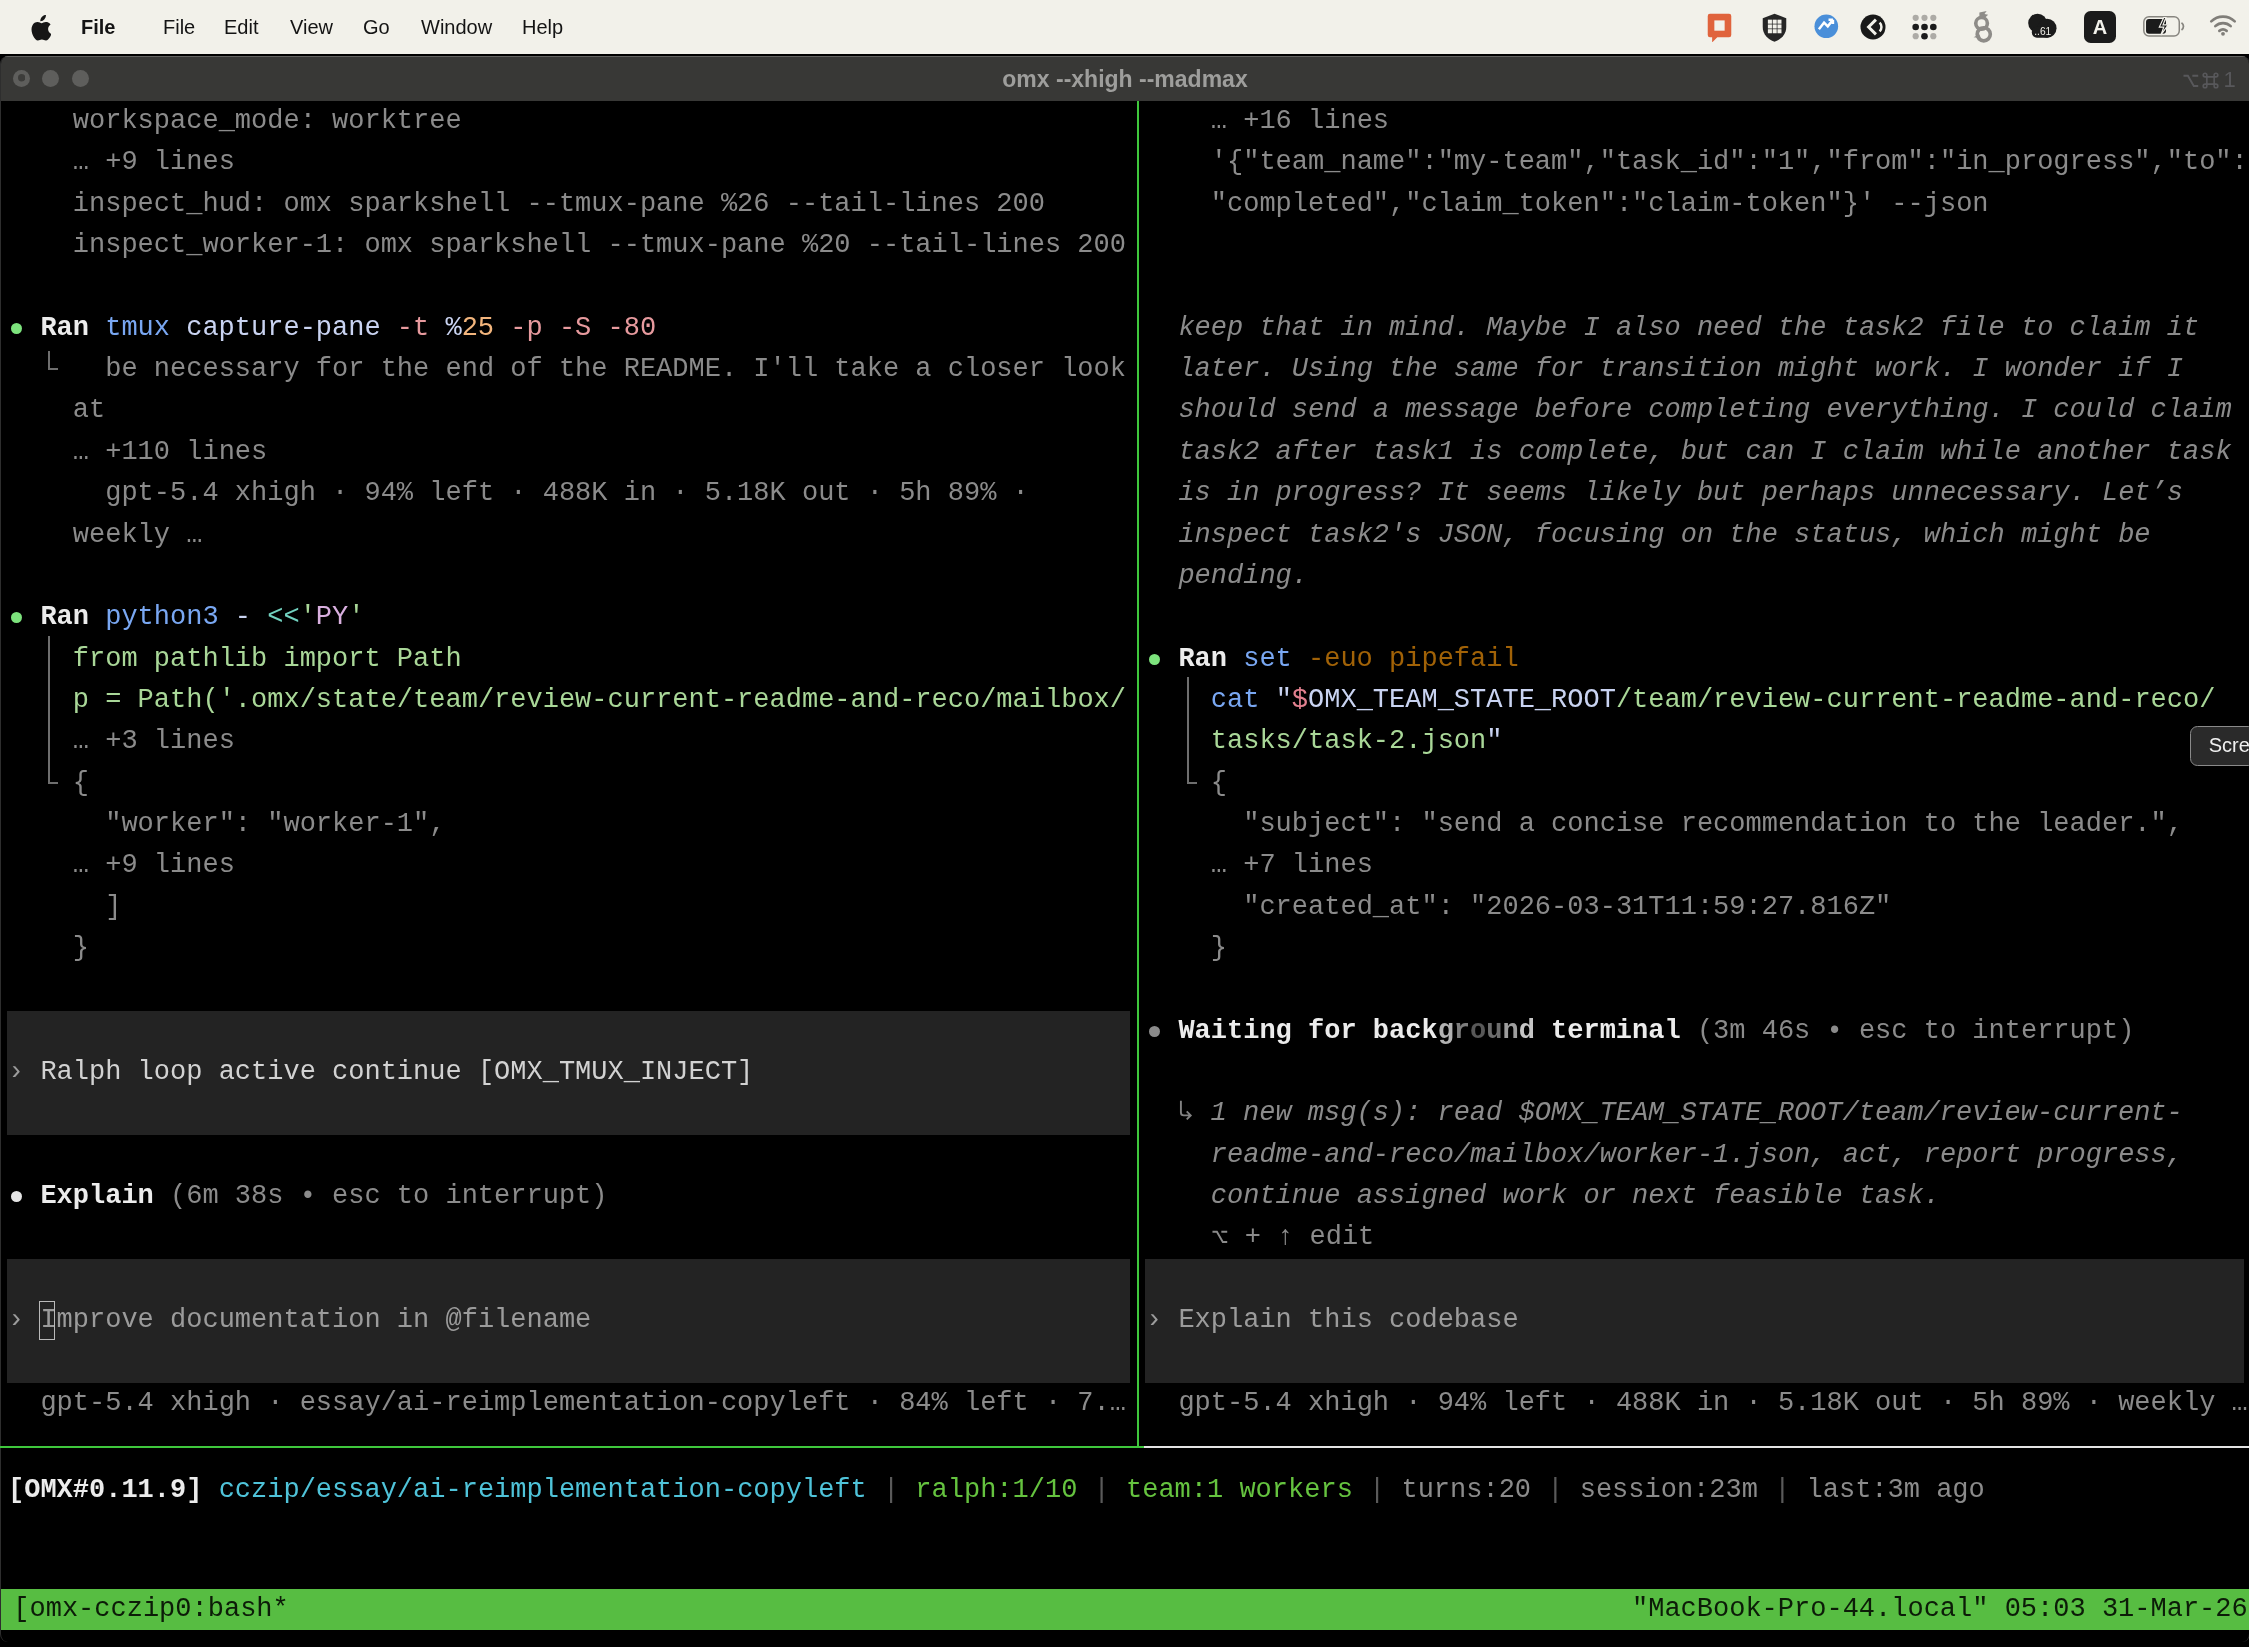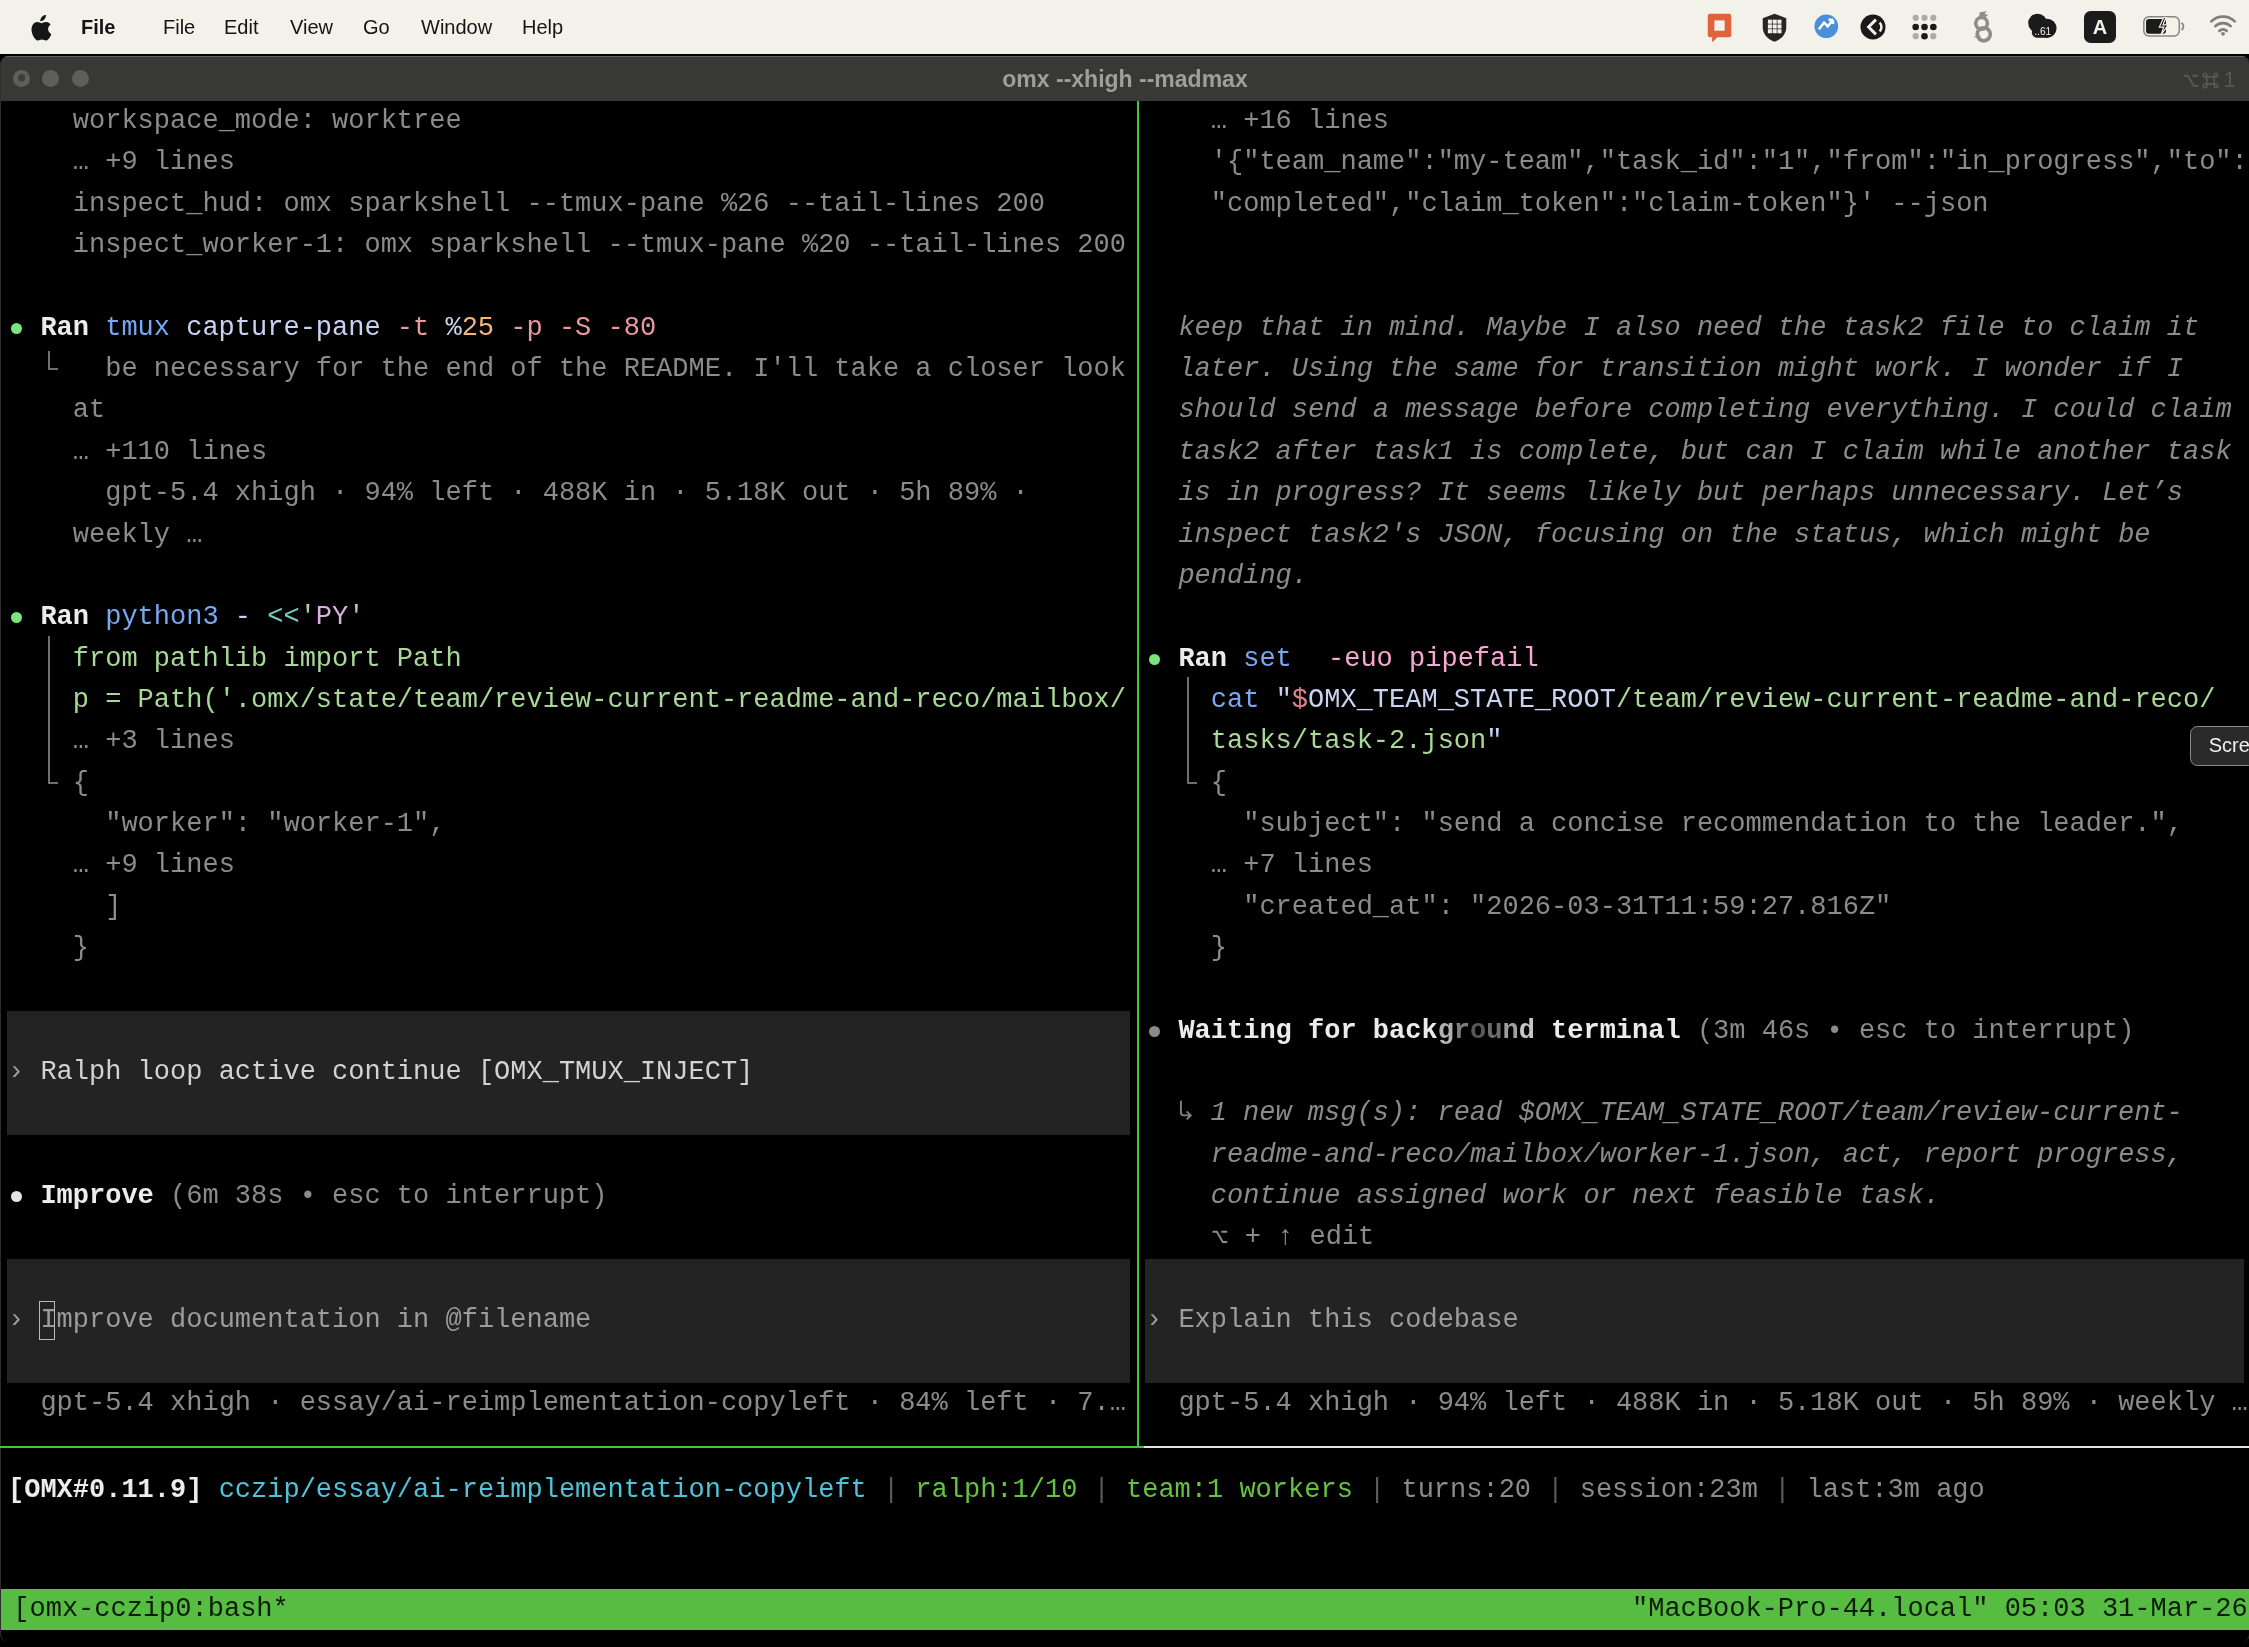--- a/index.html
+++ b/index.html
@@ -149,34 +149,34 @@
 <div class="r" style="left:8px;top:597px"><span class="blt" style="background:#7de37d"></span> <span style="color:#ececec;font-weight:bold;">Ran</span> <span style="color:#79a7f2;">python3</span> <span style="color:#c9d3f1;">-</span> <span style="color:#72d2c0;">&lt;&lt;</span><span style="color:#a9d798;">'</span><span style="color:#d9afdf;">PY</span><span style="color:#a9d798;">'</span></div>
 <div class="r" style="left:8px;top:639px">    <span style="color:#a9d798;">from pathlib import Path</span></div>
 <div class="r" style="left:8px;top:680px">    <span style="color:#a9d798;">p = Path('.omx/state/team/review-current-readme-and-reco/mailbox/</span></div>
 <div class="r" style="left:8px;top:721px">    … +3 lines</div>
 <div class="r" style="left:8px;top:763px">    {</div>
 <div class="r" style="left:8px;top:804px">      "worker": "worker-1",</div>
 <div class="r" style="left:8px;top:845px">    … +9 lines</div>
 <div class="r" style="left:8px;top:887px">      ]</div>
 <div class="r" style="left:8px;top:928px">    }</div>
 <div class="r" style="left:8px;top:1052px"><span style="color:#9b9b9b;">›</span> <span style="color:#d2d2d2;">Ralph loop active continue [OMX_TMUX_INJECT]</span></div>
-<div class="r" style="left:8px;top:1176px"><span class="blt" style="background:#e4e4e4"></span> <span style="color:#ececec;font-weight:bold;">Improve</span> (6m 38s • esc to interrupt)</div>
+<div class="r" style="left:8px;top:1176px"><span class="blt" style="background:#e4e4e4"></span> <span style="color:#ececec;font-weight:bold;">Explain</span> (6m 38s • esc to interrupt)</div>
 <div class="r" style="left:8px;top:1300px"><span style="color:#9b9b9b;">›</span> <span style="color:#9b9b9b;">Improve documentation in @filename</span></div>
 <div class="r" style="left:8px;top:1383px">  gpt-5.4 xhigh · essay/ai-reimplementation-copyleft · 84% left · 7.…</div>
 <div class="r" style="left:1146px;top:101px">    … +16 lines</div>
 <div class="r" style="left:1146px;top:142px">    '{"team_name":"my-team","task_id":"1","from":"in_progress","to":</div>
 <div class="r" style="left:1146px;top:184px">    "completed","claim_token":"claim-token"}' --json</div>
 <div class="r" style="left:1146px;top:308px">  <span style="color:#8b8b8b;font-style:italic;">keep that in mind. Maybe I also need the task2 file to claim it</span></div>
 <div class="r" style="left:1146px;top:349px">  <span style="color:#8b8b8b;font-style:italic;">later. Using the same for transition might work. I wonder if I</span></div>
 <div class="r" style="left:1146px;top:390px">  <span style="color:#8b8b8b;font-style:italic;">should send a message before completing everything. I could claim</span></div>
 <div class="r" style="left:1146px;top:432px">  <span style="color:#8b8b8b;font-style:italic;">task2 after task1 is complete, but can I claim while another task</span></div>
 <div class="r" style="left:1146px;top:473px">  <span style="color:#8b8b8b;font-style:italic;">is in progress? It seems likely but perhaps unnecessary. Let’s</span></div>
 <div class="r" style="left:1146px;top:515px">  <span style="color:#8b8b8b;font-style:italic;">inspect task2's JSON, focusing on the status, which might be</span></div>
 <div class="r" style="left:1146px;top:556px">  <span style="color:#8b8b8b;font-style:italic;">pending.</span></div>
-<div class="r" style="left:1146px;top:639px"><span class="blt" style="background:#7de37d"></span> <span style="color:#ececec;font-weight:bold;">Ran</span> <span style="color:#79a7f2;">set</span> <span style="color:#f9a8d4;margin-left:20px;">-euo pipefail</span></div>
+<div class="r" style="left:1146px;top:639px"><span class="blt" style="background:#7de37d"></span> <span style="color:#ececec;font-weight:bold;">Ran</span> <span style="color:#79a7f2;">set</span> <span style="color:#a16207;">-euo pipefail</span></div>
 <div class="r" style="left:1146px;top:680px">    <span style="color:#79a7f2;">cat</span> <span style="color:#c9d3f1;">"</span><span style="color:#e2808f;">$</span><span style="color:#c9d3f1;">OMX_TEAM_STATE_ROOT</span><span style="color:#a9d798;">/team/review-current-readme-and-reco/</span></div>
 <div class="r" style="left:1146px;top:721px">    <span style="color:#a9d798;">tasks/task-2.json</span><span style="color:#c9d3f1;">"</span></div>
 <div class="r" style="left:1146px;top:763px">    {</div>
 <div class="r" style="left:1146px;top:804px">      "subject": "send a concise recommendation to the leader.",</div>
 <div class="r" style="left:1146px;top:845px">    … +7 lines</div>
 <div class="r" style="left:1146px;top:887px">      "created_at": "2026-03-31T11:59:27.816Z"</div>
 <div class="r" style="left:1146px;top:928px">    }</div>
 <div class="r" style="left:1146px;top:1011px"><span class="blt" style="background:#8b8b8b"></span> <span style="color:#ececec;font-weight:bold;">Waiting for back</span><span style="color:#b2b2b2;font-weight:bold;">g</span><span style="color:#7d7d7d;font-weight:bold;">r</span><span style="color:#585858;font-weight:bold;">o</span><span style="color:#6e6e6e;font-weight:bold;">u</span><span style="color:#9e9e9e;font-weight:bold;">n</span><span style="color:#c6c6c6;font-weight:bold;">d</span><span style="color:#ececec;font-weight:bold;"> terminal</span> (3m 46s • esc to interrupt)</div>
 <div class="r" style="left:1146px;top:1093px">  <svg class="hook" viewBox="0 0 22 34">
         <path d="M4 1 V17 a4 4 0 0 0 4 4 H17 M12 15.5 l5.5 5.5 l-5.5 5.5" fill="none" stroke="#828282" stroke-width="2.6"></path>

